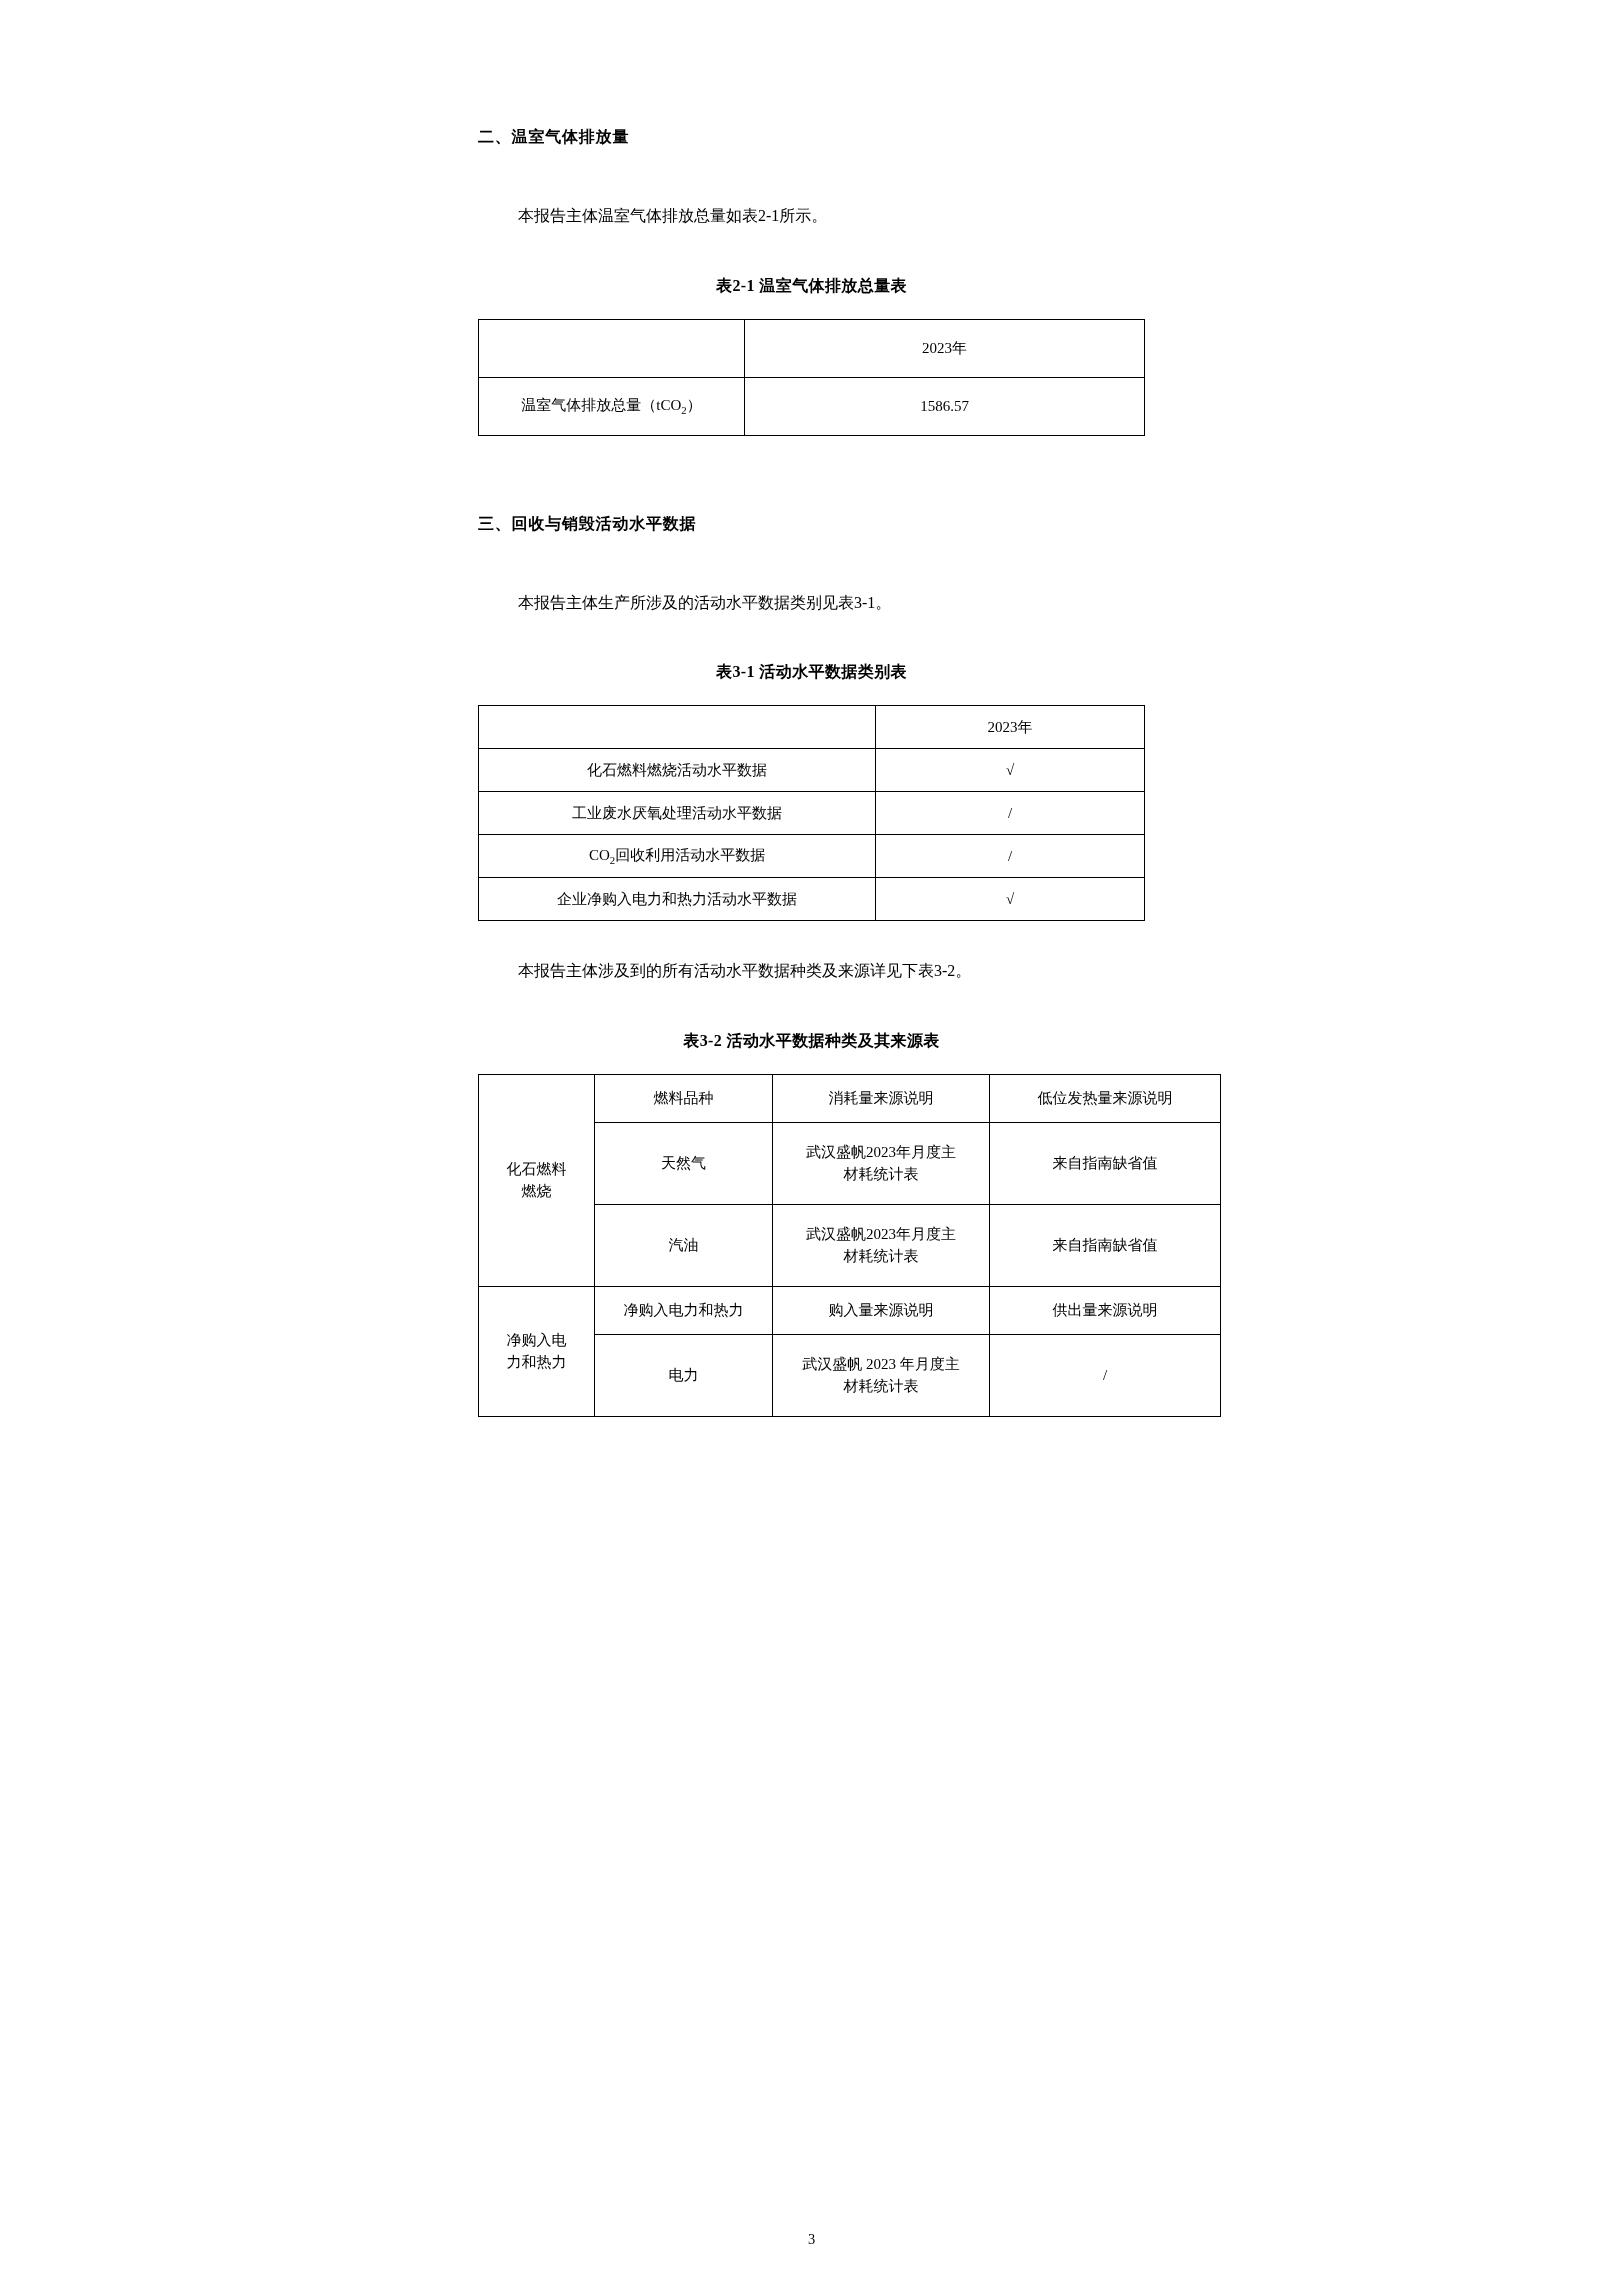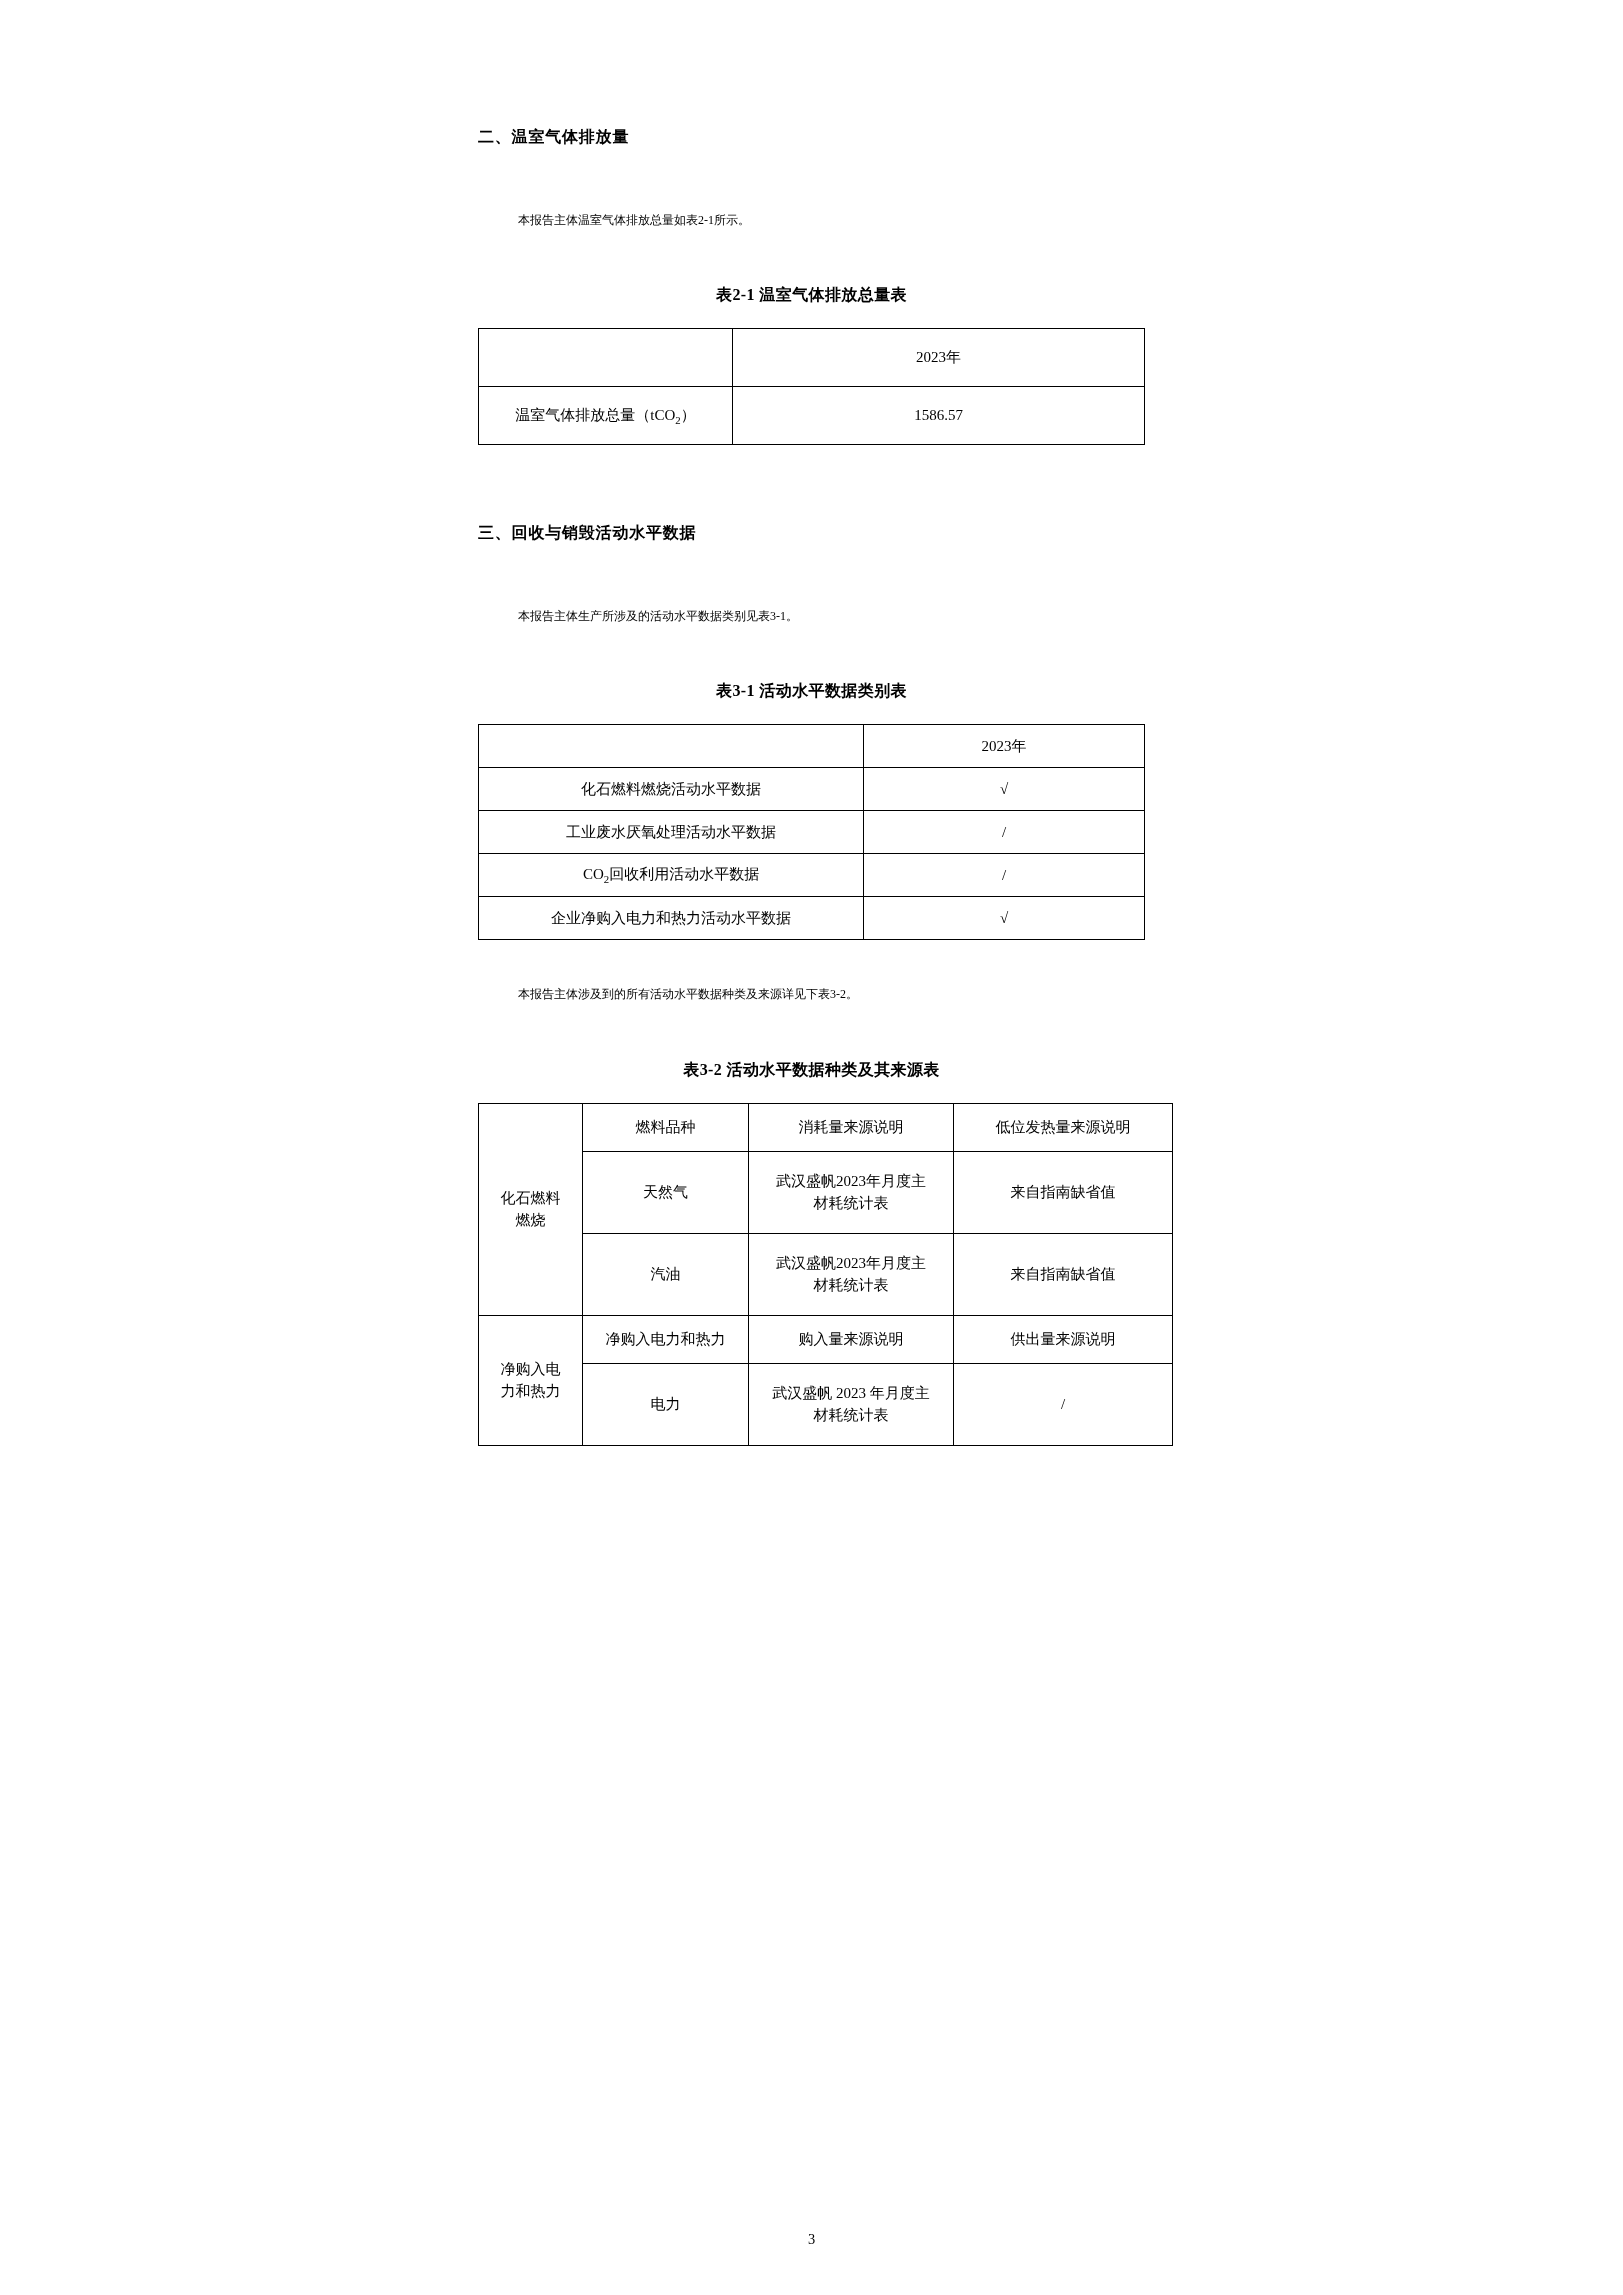--- a/index.html
+++ b/index.html
@@ -21,43 +21,43 @@
   }
   .h2 {
     font-weight: bold;
     font-size: 16px;
     letter-spacing: 0.8px;
     margin: 0 0 0 0;
     padding: 0;
   }
   .section-gap-1 { height: 49px; }
   .para {
-    font-size: 12px;
+    font-size: 16px;
     text-indent: 2em;
-    margin: 16px;
+    margin: 8px;
     line-height: 1.6;
   }
   .table-title {
     text-align: center;
     font-weight: bold;
     font-size: 16px;
     margin: 0;
     letter-spacing: 0.4px;
   }
   table {
     border-collapse: collapse;
     width: 100%;
     table-layout: fixed;
   }
   table td {
     border: 0.8px solid #000000;
     font-size: 15px;
     text-align: center;
     vertical-align: middle;
-    padding: 5px 4px;
+    padding: 5px 10px;
     line-height: 1.5;
   }
   .t21 td { height: 47px; }
   .t21 .col1 { width: 245px; }
   .t31 td { height: 32px; }
   .t31 .col1 { width: 376px; }
   .t32 td { height: 37px; }
   .t32 .c1 { width: 95px; }
   .t32 .c2 { width: 157px; }
   .t32 .c3 { width: 196px; }

